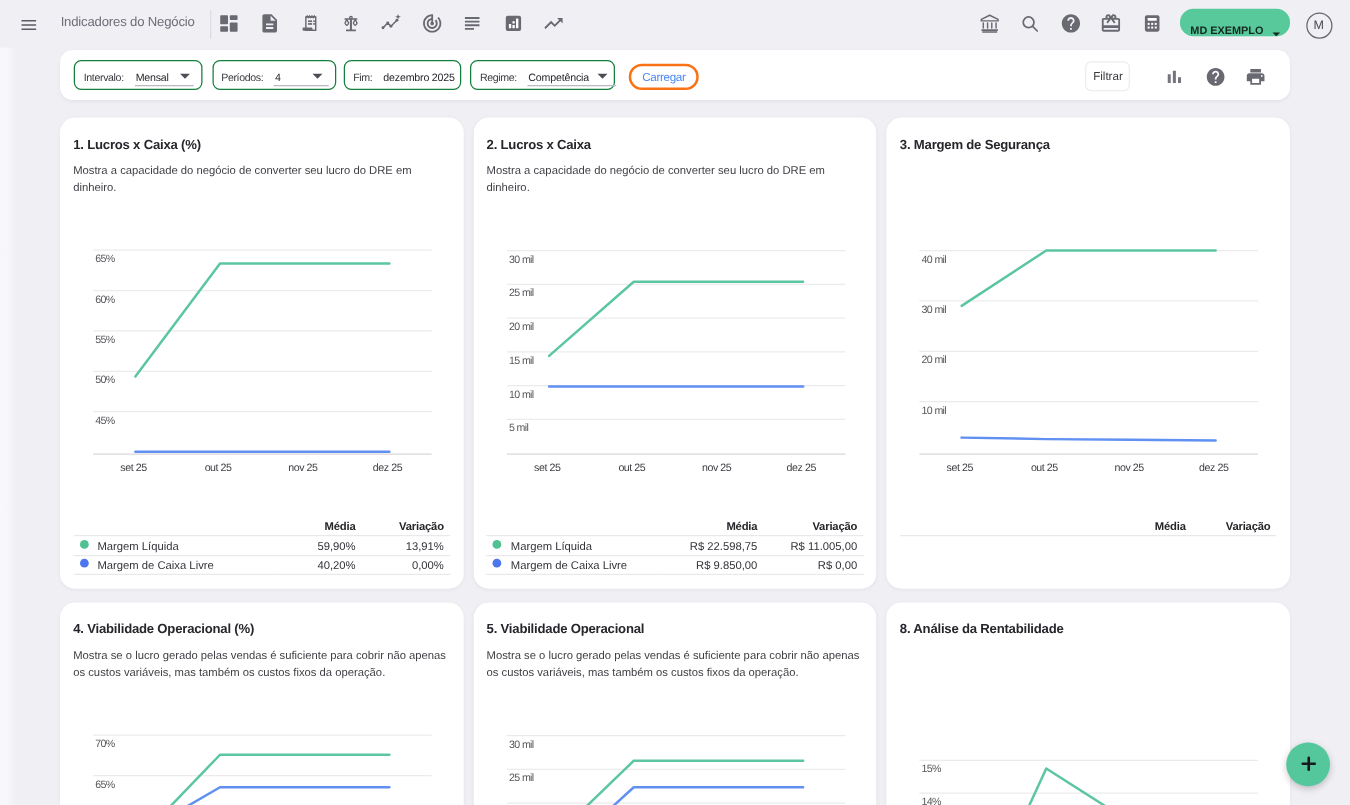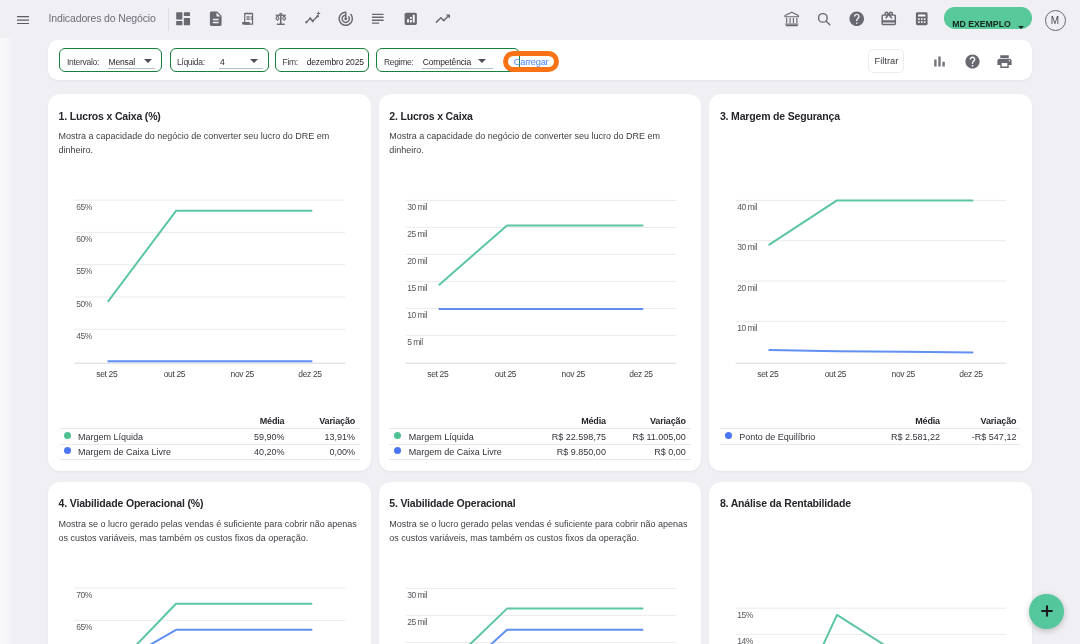--- a/index.html
+++ b/index.html
@@ -10,21 +10,21 @@
 .vdiv{position:absolute;left:167.5px;top:7.5px;width:1px;height:23px;background:#dcdce2}
 .gbtn{position:absolute;left:944px;top:7.4px;width:88px;height:21.4px;border-radius:10.7px;background:#57c99b;color:#15271e;font-size:8.7px;font-weight:bold;letter-spacing:0px;display:flex;align-items:flex-end;justify-content:center}
 .gbtn .car{width:0;height:0;border-left:3.1px solid transparent;border-right:3.1px solid transparent;border-top:3.8px solid #15271e;margin-left:7px;margin-top:1px}
 .avatar{position:absolute;left:1044.5px;top:10px;width:21px;height:21px;border-radius:50%;border:1.5px solid #66666e;color:#4a4a52;font-size:10px;display:flex;align-items:center;justify-content:center}
 .fbar{position:absolute;left:48px;top:40px;width:984px;height:40px;background:#fff;border-radius:10px;box-shadow:0 1px 3px rgba(25,25,60,.05)}
 .fgrp{position:absolute;top:8.2px;height:24.3px;border:1px solid #15803d;border-radius:6px}
 .flab{position:absolute;top:9px;font-size:8.5px;line-height:8.5px;color:#3a3a40;letter-spacing:-0.3px;white-space:nowrap}
 .fval{position:absolute;top:9px;font-size:8.5px;line-height:8.5px;color:#26262c;letter-spacing:-0.15px;white-space:nowrap}
 .fcar{position:absolute;width:0;height:0;border-left:4px solid transparent;border-right:4px solid transparent;border-top:4.8px solid #4e4e56;top:9.8px}
 .fund{position:absolute;height:1px;background:#b9b9c2;bottom:2.5px}
-.carregar{position:absolute;left:455px;top:11.2px;width:56.2px;height:20.8px;border:5px solid #f97316;border-radius:10.5px;color:#4d87f7;font-size:9.3px;letter-spacing:-0.27px;display:flex;align-items:center;justify-content:center}
+.carregar{position:absolute;left:455px;top:11.2px;width:56.2px;height:20.8px;border:2px solid #f97316;border-radius:10.5px;color:#4d87f7;font-size:9.3px;letter-spacing:-0.27px;display:flex;align-items:center;justify-content:center}
 .filtrar{position:absolute;left:820.4px;top:9.3px;width:36px;height:23.6px;border:1px solid #ececf1;border-radius:5px;color:#38383e;font-size:9.3px;letter-spacing:0px;display:flex;align-items:center;justify-content:center}
 .card{position:absolute;width:322.7px;height:376.4px;background:#fff;border-radius:12px;box-shadow:0 1px 3px rgba(25,25,60,.05)}
 .ctitle{position:absolute;left:10.6px;top:16.4px;font-size:10.5px;line-height:10.5px;font-weight:bold;color:#26262c;letter-spacing:-0.17px;white-space:nowrap}
 .cdesc{position:absolute;left:10.6px;top:36px;font-size:9px;line-height:13.9px;color:#3e3e44;letter-spacing:0px;white-space:nowrap}
 .chart{position:absolute;left:0;top:0}
 .tbl{position:absolute;left:10.6px;top:320.2px;width:301.5px;border-collapse:collapse;font-size:9px;color:#33333a}
 .tbl td,.tbl th{padding:0;height:15.5px;white-space:nowrap;font-weight:normal}
 .tbl .hd th{height:14.5px;font-weight:bold;color:#26262b;letter-spacing:-0.15px}
 .tbl tr{border-bottom:1px solid #e9e9ec}
 .tbl tr.hd{border-bottom:1px solid #e9e9ec}
@@ -140,30 +140,30 @@
   </div>
 <div style="position:absolute;left:0;top:38px;width:14px;height:606px;background:linear-gradient(to right,#f8f8fb 0,#f7f7fa 6px,#efeff4 13px)"></div>
 <div class="fbar">
     <div class="fgrp" style="left:10.5px;width:103.2px">
       <span class="flab" style="left:7.5px">Intervalo:</span>
       <span class="fval" style="left:49px">Mensal</span>
       <span class="fcar" style="left:84.5px"></span>
       <div class="fund" style="left:48.5px;width:47px"></div>
     </div>
     <div class="fgrp" style="left:121.75px;width:99.5px">
-      <span class="flab" style="left:6.2px">Líquida:</span>
+      <span class="flab" style="left:6.2px">Períodos:</span>
       <span class="fval" style="left:49.2px">4</span>
       <span class="fcar" style="left:79px"></span>
       <div class="fund" style="left:48.7px;width:43.3px"></div>
     </div>
     <div class="fgrp" style="left:227px;width:94.25px">
       <span class="flab" style="left:6.5px">Fim:</span>
       <span class="fval" style="left:30.7px">dezembro 2025</span>
     </div>
-    <div class="fgrp" style="left:328px;width:144px">
+    <div class="fgrp" style="left:328px;width:116px">
       <span class="flab" style="left:7px">Regime:</span>
       <span class="fval" style="left:45.7px">Competência</span>
       <span class="fcar" style="left:100.7px"></span>
       <div class="fund" style="left:44.8px;width:71px"></div>
     </div>
     <div class="carregar">Carregar</div>
     <div class="filtrar">Filtrar</div>
     <svg class="ic" style="left:882.8px;top:12.7px" width="17" height="17" viewBox="0 0 24 24">
       <path fill="#74747c" d="M4.5 9h3.4v10H4.5zM10.3 5h3.4v14h-3.4zM16.1 12.5h3.4V19h-3.4z"></path>
     </svg>
@@ -278,25 +278,20 @@
       <text x="262.0" y="282.7" font-size="8.5" fill="#3d3e42" text-anchor="middle" letter-spacing="-0.35">dez 25</text>
       <polyline points="60.3,256.1 128,257.3 195.8,257.8 263.5,258.4" fill="none" stroke="#6090f2" stroke-width="2" stroke-linejoin="round" stroke-linecap="round"></polyline>
       <polyline points="60.3,150.7 128,106.4 195.8,106.4 263.5,106.4" fill="none" stroke="#5cc6a2" stroke-width="2" stroke-linejoin="round" stroke-linecap="round"></polyline>
     </svg>
     <table class="tbl" style="--pl:31.9px">
       <tbody>
         <tr class="hd">
           <th></th>
           <th class="num">Média</th>
           <th class="num num2">Variação</th>
-        </tr>
-        <tr>
-          <td class="nm"><span class="dot" style="background:#4b76f0"></span>Ponto de Equilíbrio</td>
-          <td class="num">R$ 2.581,22</td>
-          <td class="num num2">-R$ 547,12</td>
         </tr>
       </tbody>
     </table>
   </div>
 <div class="card" style="left:48px;top:481.8px">
     <div class="ctitle">4. Viabilidade Operacional (%)</div>
     <div class="cdesc">Mostra se o lucro gerado pelas vendas é suficiente para cobrir não apenas<br>os custos variáveis, mas também os custos fixos da operação.</div>
     <svg class="chart" width="321" height="300" viewBox="0 0 321 300">
       <line x1="26.5" y1="106.1" x2="297.3" y2="106.1" stroke="#ebebee" stroke-width="1"></line>
       <line x1="26.5" y1="138.4" x2="297.3" y2="138.4" stroke="#ebebee" stroke-width="1"></line>

